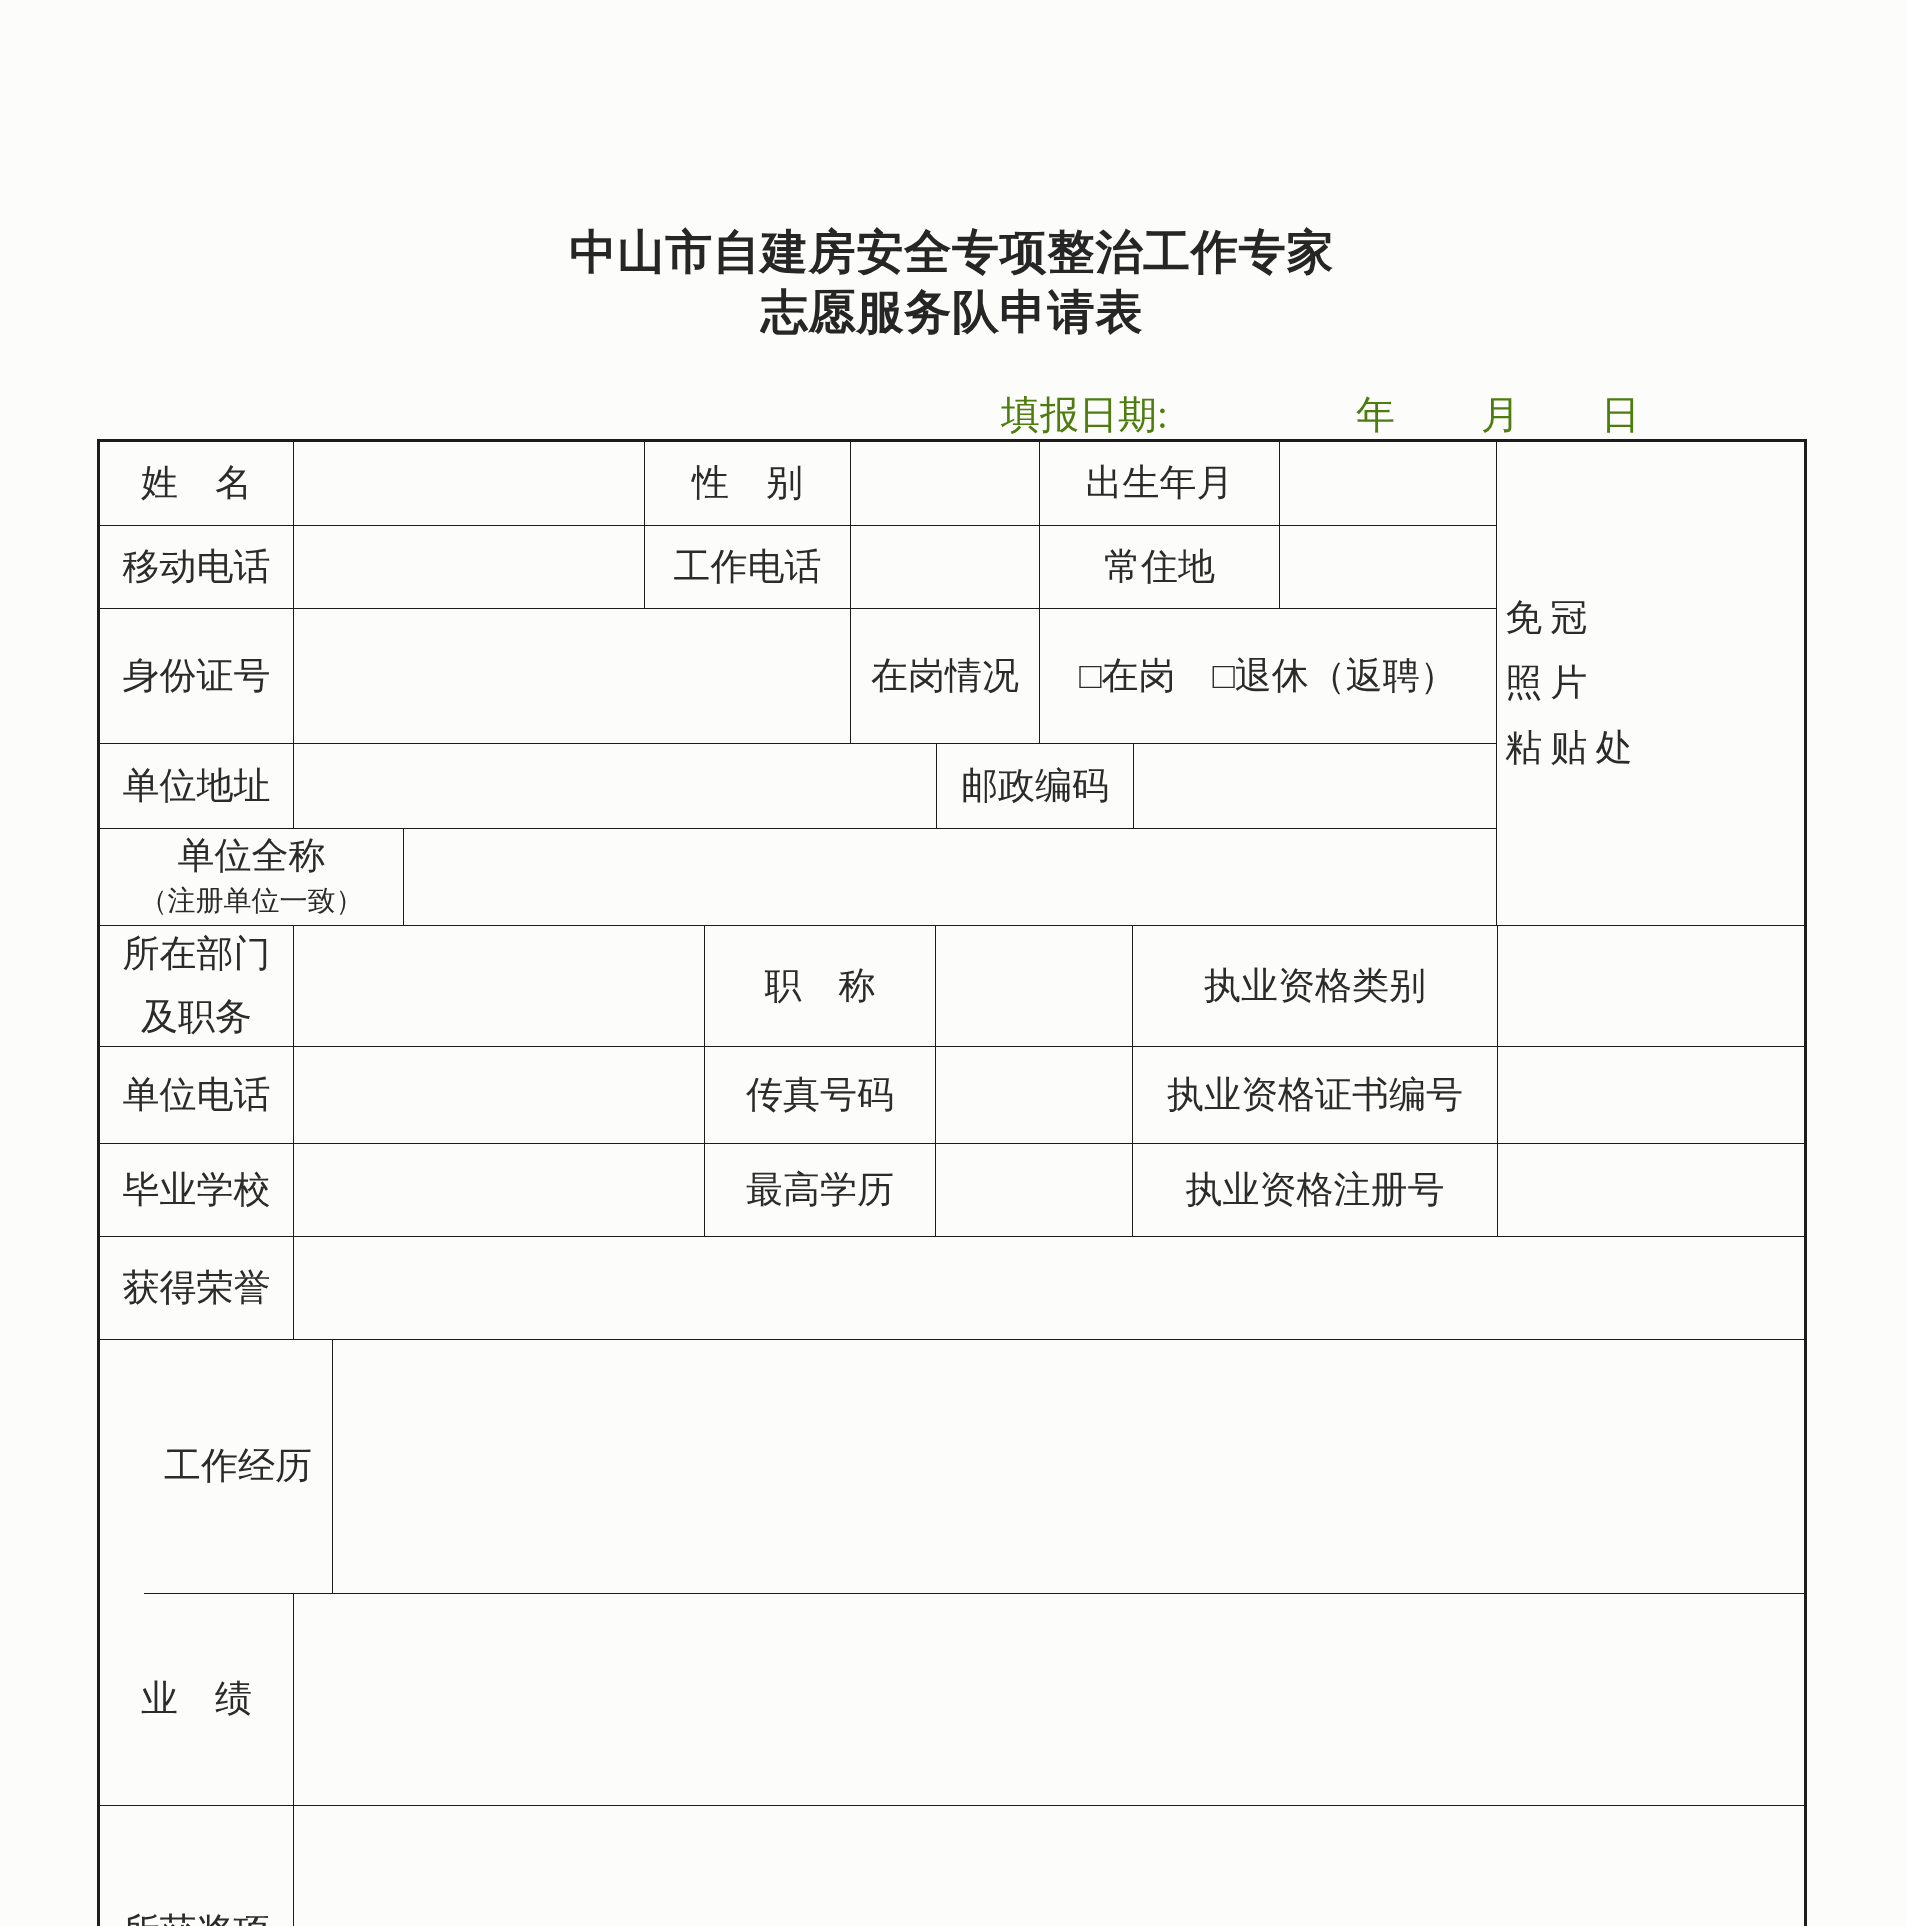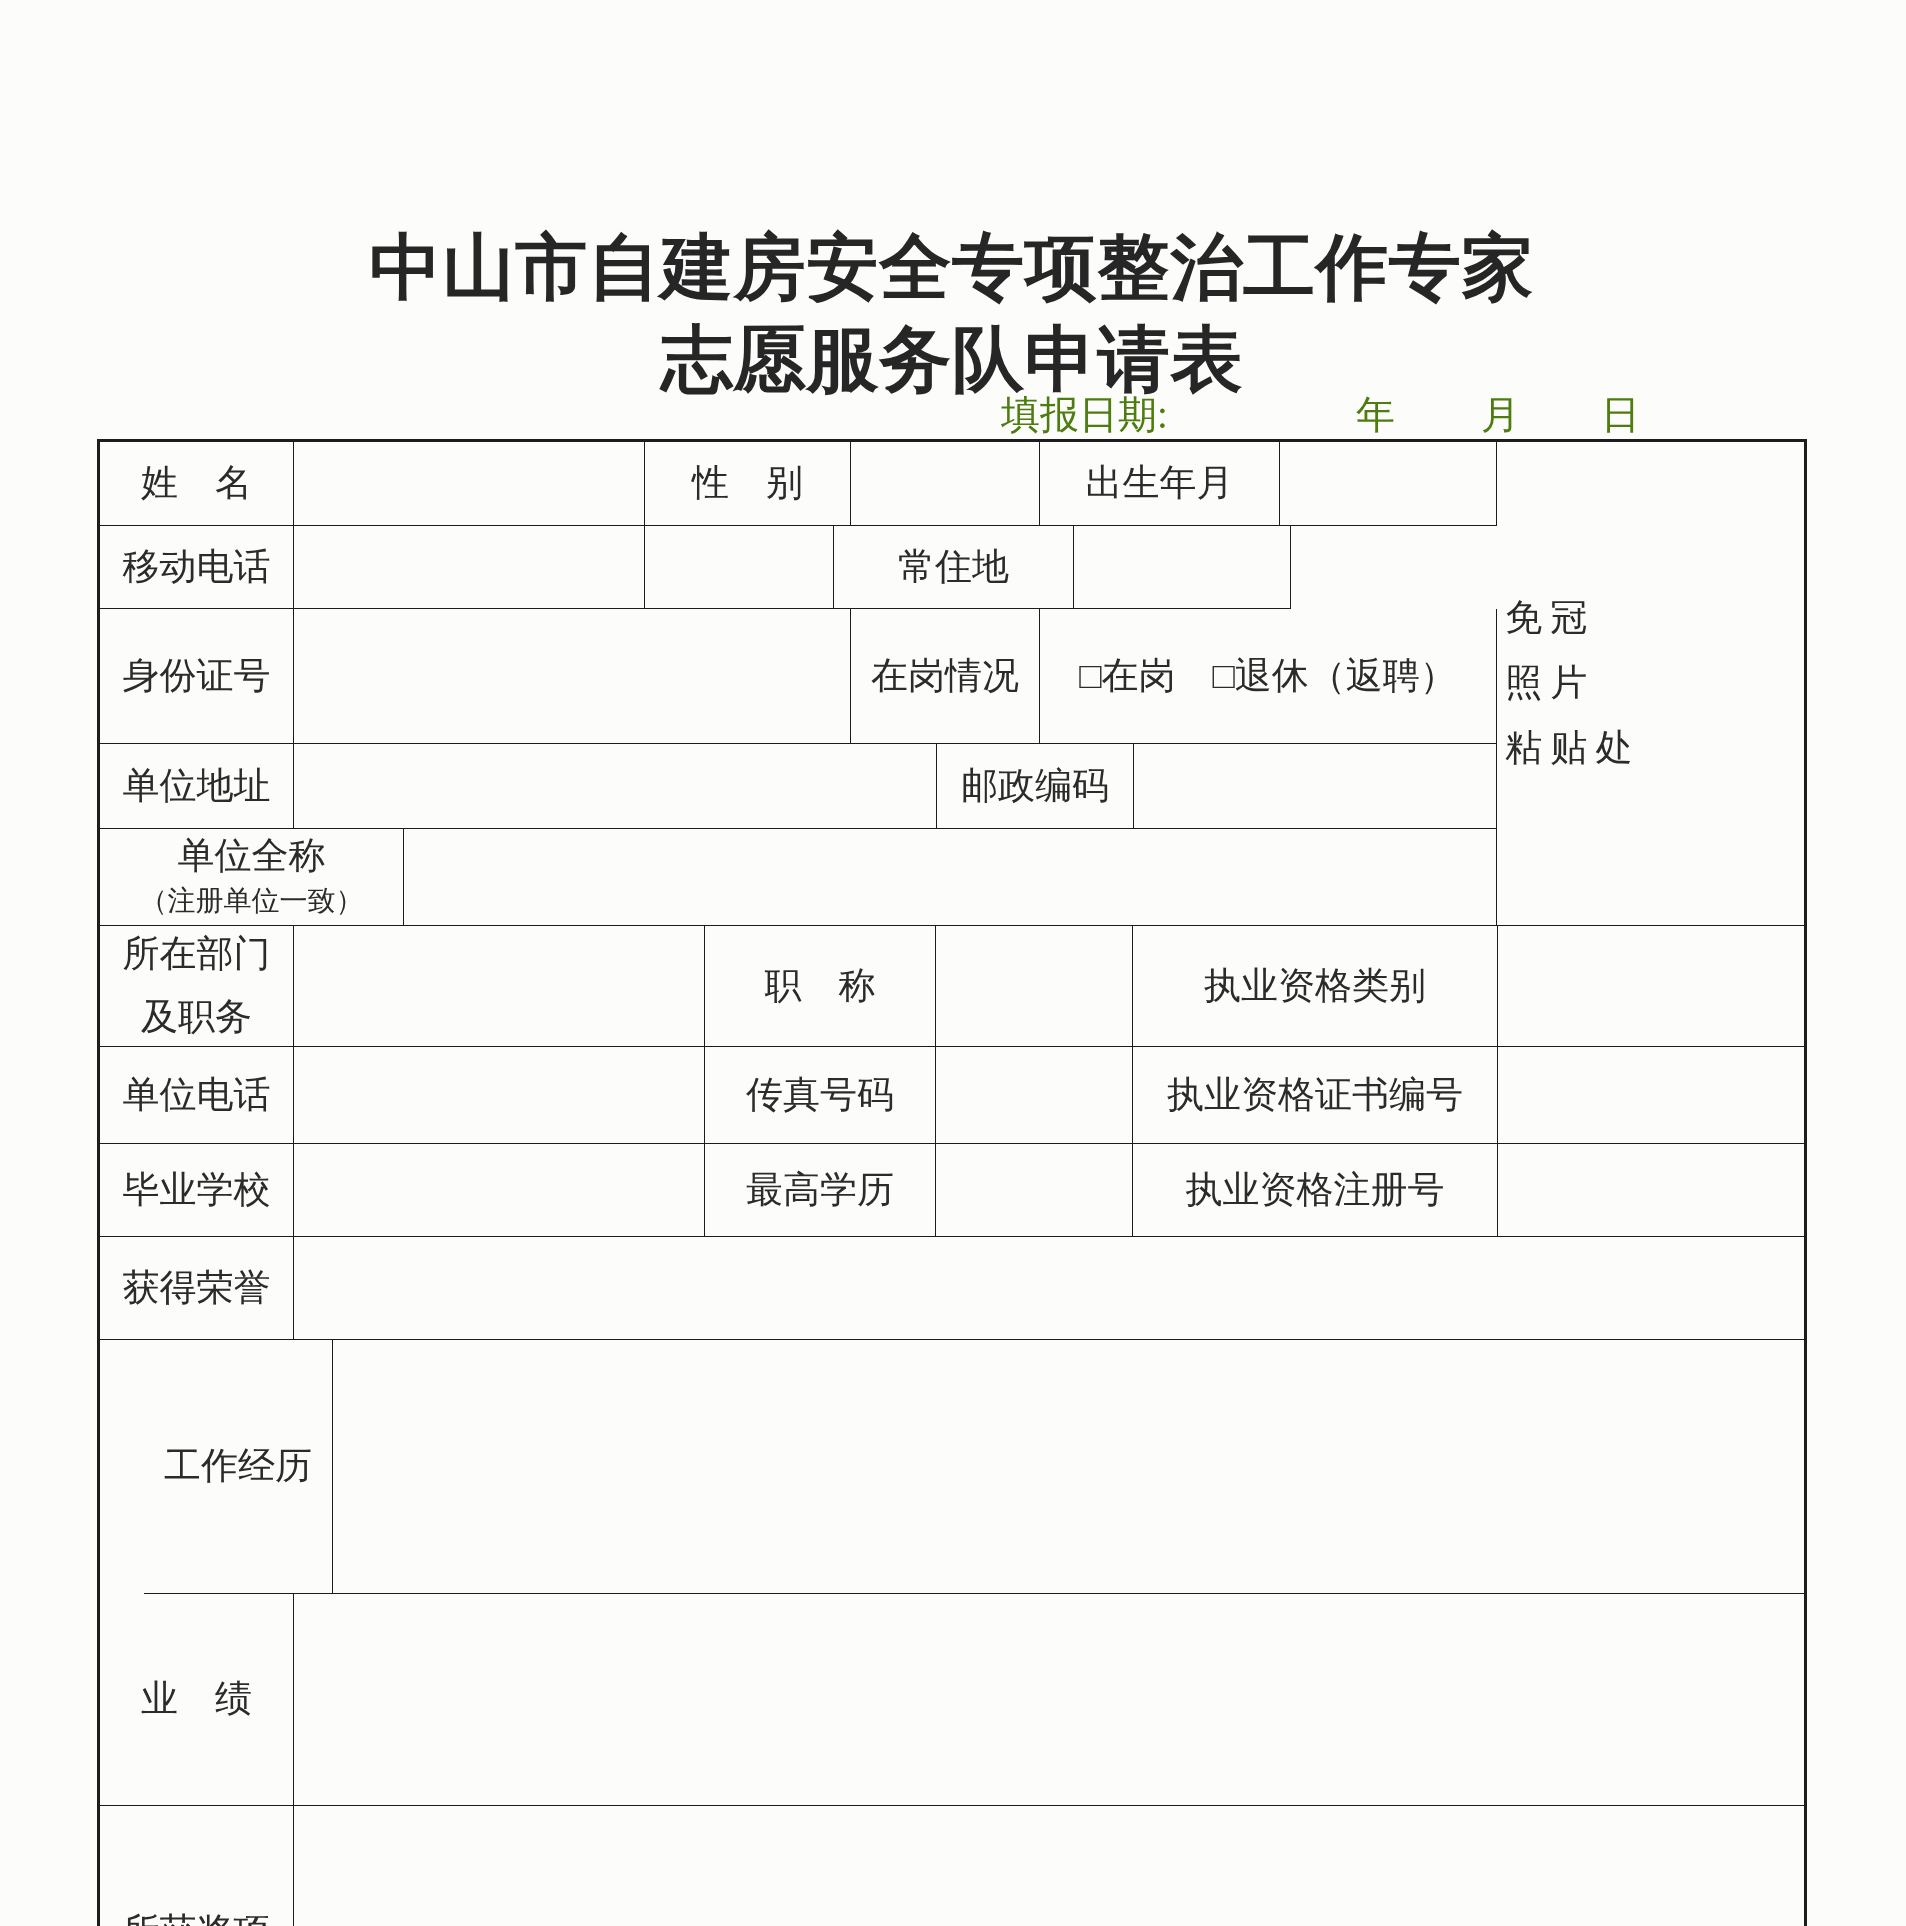--- a/index.html
+++ b/index.html
@@ -13,21 +13,21 @@
     font-family: "Liberation Serif", "DejaVu Serif", serif;
     color: #2b2b2b;
     overflow: hidden;
   }
   .title-block {
     position: absolute;
     left: 97px;
     top: 222px;
     width: 1710px;
     text-align: center;
-    font-size: 72px;
+    font-size: 47px;
     font-weight: bold;
     line-height: 1.28;
     letter-spacing: 0.8px;
     color: #262626;
   }
   .date-line { position: absolute; top: 388px; font-size: 39px; color: #4d7c0f; }
   .dl-label { left: 1001px; }
   .dl-year  { left: 1356px; }
   .dl-month { left: 1481px; }
   .dl-day   { left: 1601px; }
@@ -118,20 +118,21 @@
       <div class="cell w912"></div>
       <div class="cell w534">性　别</div>
       <div class="cell w490"></div>
       <div class="cell w622">出生年月</div>
       <div class="cell w564"></div>
     </div>
 
     <div class="row r2">
       <div class="cell w504">移动电话</div>
       <div class="cell w912"></div>
+      <div class="cell w534">工作电话</div>
       <div class="cell w490"></div>
       <div class="cell w622">常住地</div>
       <div class="cell w564"></div>
     </div>
 
     <div class="row r3">
       <div class="cell w504">身份证号</div>
       <div class="cell w1446"></div>
       <div class="cell w490">在岗情况</div>
       <div class="cell w1186">□在岗　□退休（返聘）</div>

